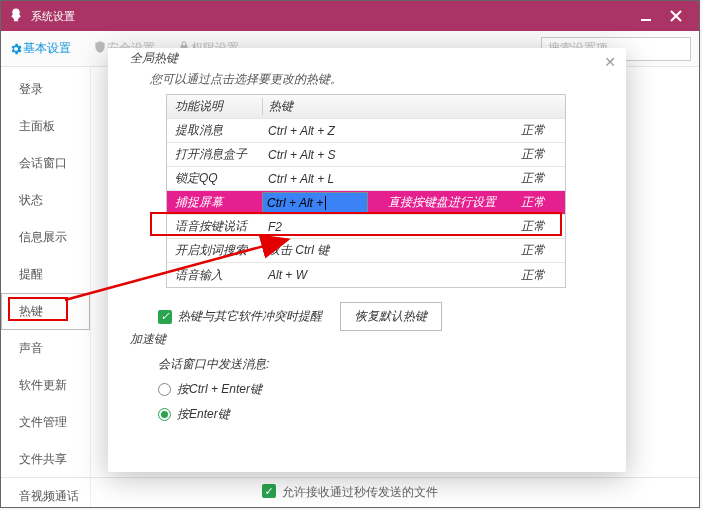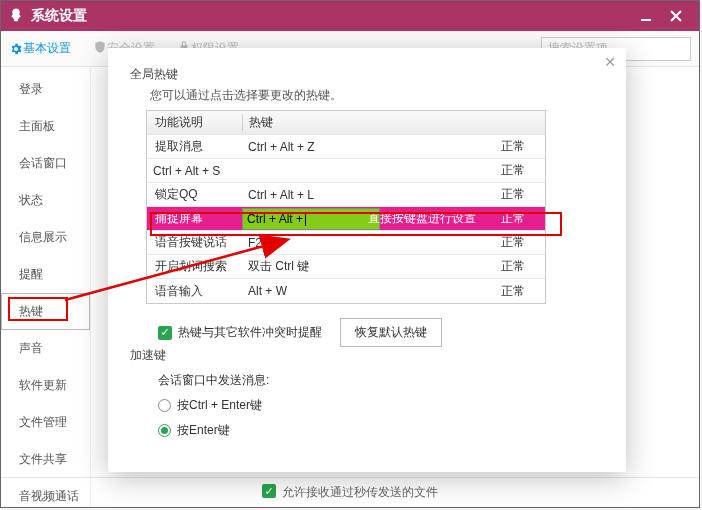--- a/index.html
+++ b/index.html
@@ -28,21 +28,21 @@
     display: flex;
     align-items: center;
     padding: 0 8px 0 6px;
     flex-shrink: 0;
   }
   .titlebar .logo {
     width: 18px; height: 18px;
     margin-right: 6px;
     display: flex; align-items: center; justify-content: center;
   }
-  .titlebar .title { font-size: 14px; font-weight: bold; }
+  .titlebar .title { font-size: 11px; }
   .titlebar .spacer { flex: 1; }
   .titlebar .winbtn {
     width: 30px; height: 30px;
     display: flex; align-items: center; justify-content: center;
     font-size: 16px;
   }
   .tabbar {
     height: 36px;
     background: #fbfbfb;
     border-bottom: 1px solid #e6e6e6;
@@ -89,21 +89,21 @@
     background: #fdfdfd;
   }
   .content {
     flex: 1;
     padding: 14px 20px;
     overflow: auto;
   }
   .group-title { color: #444; margin-bottom: 4px; font-size: 12px; }
   .group-desc { color: #555; margin-left: 20px; margin-bottom: 6px; }
   .hotkey-table {
-    margin-left: 16px;
+    margin-left: 36px;
     border: 1px solid #c9c9c9;
     width: 400px;
   }
   .hotkey-row {
     display: flex;
     border-bottom: 1px solid #e5e5e5;
     height: 24px;
     align-items: center;
     font-size: 12px;
   }
@@ -120,23 +120,23 @@
   .col-status { width: 50px; text-align: left; padding-left: 6px; color:#333;}
   .hotkey-row.selected {
     background: #e61f8f;
     color: #fff;
   }
   .hotkey-row.selected .col-name,
   .hotkey-row.selected .col-status,
   .hotkey-row.selected .col-note { color: #fff; }
   .hotkey-row.selected .col-key { padding-left:0; }
   .hotkey-input-wrap {
-    background:#84cc16;
+    background:#3b82f6;
     height:22px;
-    width:138px;
+    width:106px;
     display:flex; align-items:center;
     border:1px solid #888;
   }
   .hotkey-input-wrap .val {
     color:#000; padding-left:4px;
   }
   .hotkey-input-wrap .caret {
     width:1px; height:14px; background:#000;
     margin-left:2px;
     animation: blink 1s infinite;
@@ -219,21 +219,22 @@
     box-shadow: 0 6px 30px rgba(0,0,0,.25);
     border-radius: 2px;
   }
   .modal-close {
     position: absolute;
     top: 6px; right: 10px;
     font-size: 14px;
     color: #999;
   }
   .modal-inner {
-    padding: 18px 22px;
+    padding: 2px 22px;
+    font-style: italic;
   }
 </style>
 </head>
 <body>
 
 <div class="window">
   <div class="titlebar">
     <span class="logo">
       <svg viewBox="0 0 24 24" width="18" height="18" fill="#fff">
           <path d="M12 2C9 2 7 4 7 7c0 1 .3 2 .8 2.8C6.7 10.8 6 12 6 13c0 .6.4 1 1 1 .3 0 .6-.2.8-.5.1 1.5 1 2.5 2.2 2.9-.5.3-1 .9-1 1.6 0 .5.4 1 1 1h4c.6 0 1-.5 1-1 0-.7-.5-1.3-1-1.6 1.2-.4 2.1-1.4 2.2-2.9.2.3.5.5.8.5.6 0 1-.4 1-1 0-1-.7-2.2-1.8-3.2.5-.8.8-1.8.8-2.8 0-3-2-5-5-5z"></path>
@@ -322,20 +323,21 @@
         <div class="col-note"></div>
         <div class="col-status"></div>
       </div>
       <div class="hotkey-row">
         <div class="col-name">提取消息</div>
         <div class="col-key">Ctrl + Alt + Z</div>
         <div class="col-note"></div>
         <div class="col-status">正常</div>
       </div>
       <div class="hotkey-row">
+        <div class="col-name">打开消息盒子</div>
         <div class="col-key">Ctrl + Alt + S</div>
         <div class="col-note"></div>
         <div class="col-status">正常</div>
       </div>
       <div class="hotkey-row">
         <div class="col-name">锁定QQ</div>
         <div class="col-key">Ctrl + Alt + L</div>
         <div class="col-note"></div>
         <div class="col-status">正常</div>
       </div>

